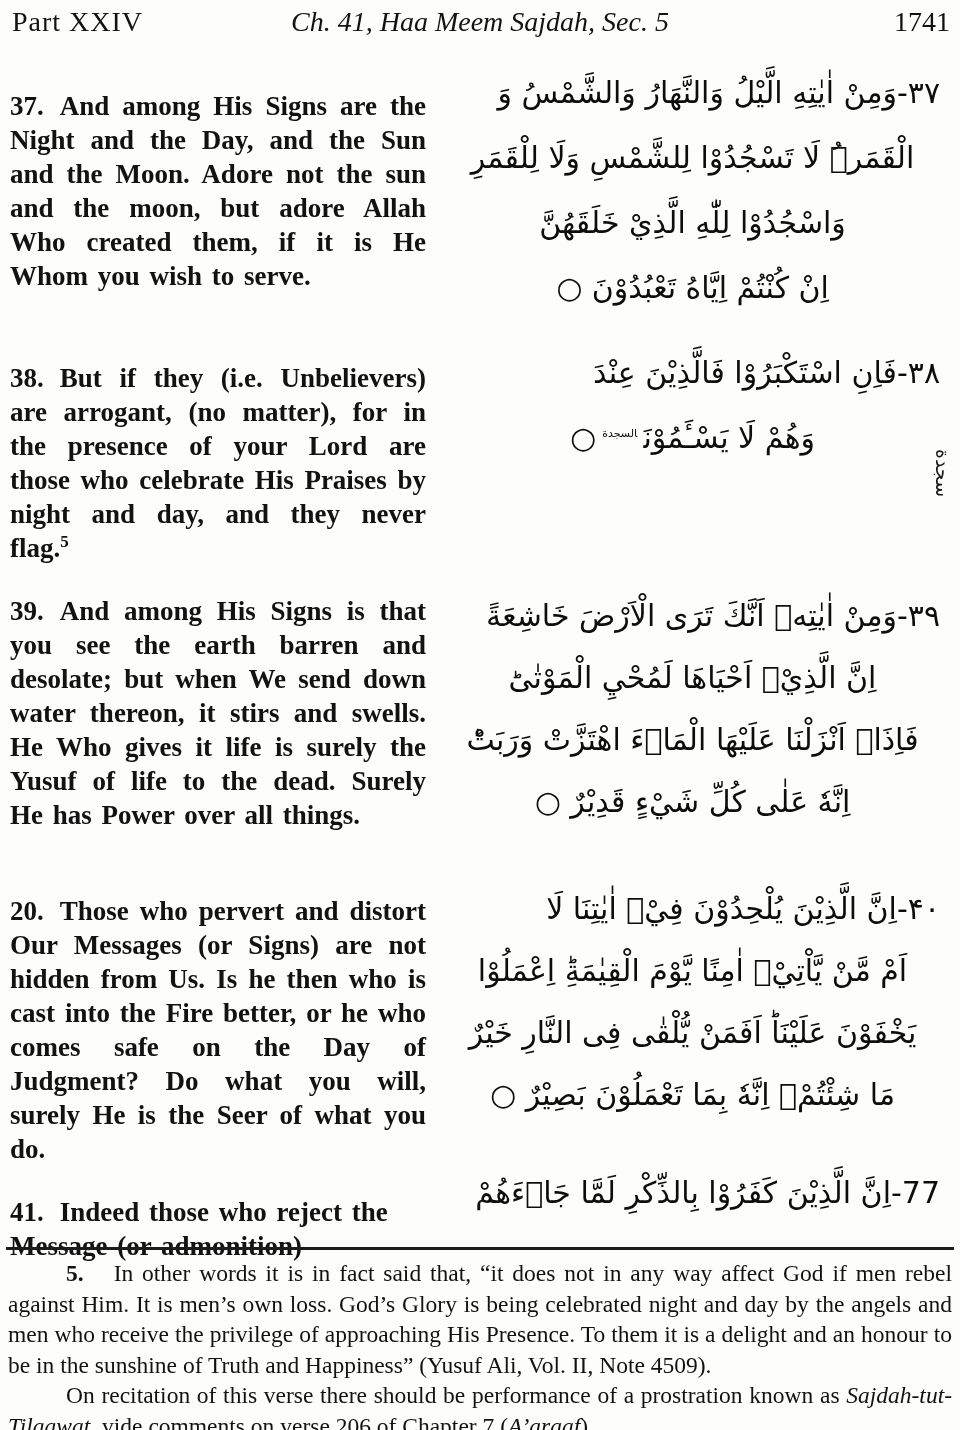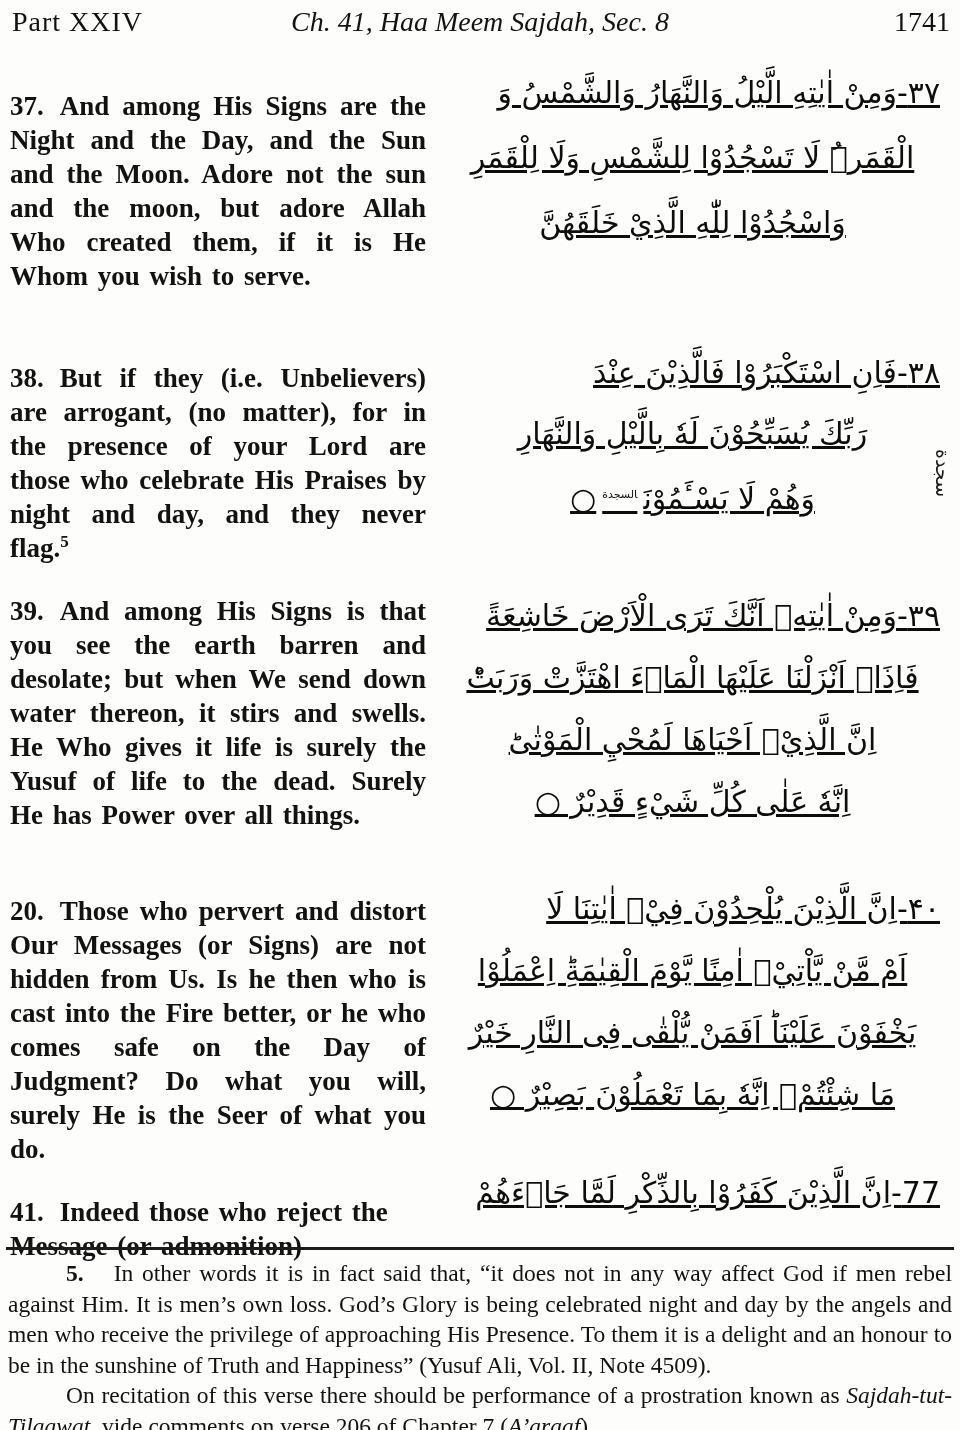--- a/index.html
+++ b/index.html
@@ -30,21 +30,20 @@
   .av{
     position:absolute;left:445px;width:495px;
     direction:rtl;
     font-family:"DejaVu Sans", sans-serif;
     color:#0d0d0d;
   }
   .av .ln{
     text-align:center;
     font-size:30px;
     white-space:nowrap;
-    text-decoration:underline;
   }
   .av .ln.first{text-align:right;}
   .sajdah-lbl{
     font-size:11px;
     vertical-align:super;
     margin:0 6px;
   }
   .end-mark{font-size:30px;}
   
   .margin-note{
@@ -68,21 +67,21 @@
   .footnote .fn-num{font-weight:bold;margin-right:30px;}
   .footnote .it{font-style:italic;}
 </style>
 </head>
 <body>
 
 <div class="page">
 
   <div class="header">
     <span class="hdr-part">Part XXIV</span>
-    <span class="hdr-chapter">Ch. 41, Haa Meem Sajdah, Sec. 8</span>
+    <span class="hdr-chapter">Ch. 41, Haa Meem Sajdah, Sec. 5</span>
     <span class="hdr-page">1741</span>
   </div>
 
   <p class="ev" style="top:62px;">
     <span class="num">37.</span><span>And among His Signs are the Night and the Day, and the Sun and the Moon. Adore not the sun and the moon, but adore Allah Who created them, if it is He Whom you wish to serve.</span>
   </p>
 
   <p class="ev" style="top:334px;">
     <span class="num">38.</span><span>But if they (i.e. Unbelievers) are arrogant, (no matter), for in the presence of your Lord are those who celebrate His Praises by night and day, and they never flag.</span><sup>5</sup>
   </p>
@@ -96,32 +95,32 @@
   </p>
 
   <p class="ev last" style="top:1168px;">
     <span class="num">41.</span><span>Indeed those who reject the Message (or admonition)</span>
   </p>
 
   <div class="av" style="top:60px;">
     <div class="ln first" style="line-height:65px;">۳۷-وَمِنْ اٰيٰتِهِ الَّيْلُ وَالنَّهَارُ وَالشَّمْسُ وَ</div>
     <div class="ln" style="line-height:65px;">الْقَمَرُۜ لَا تَسْجُدُوْا لِلشَّمْسِ وَلَا لِلْقَمَرِ</div>
     <div class="ln" style="line-height:65px;">وَاسْجُدُوْا لِلّٰهِ الَّذِيْ خَلَقَهُنَّ</div>
+    <div class="ln" style="line-height:65px;">اِنْ كُنْتُمْ اِيَّاهُ تَعْبُدُوْنَ ○</div>
   </div>
 
   <div class="av" style="top:342px;">
     <div class="ln first" style="line-height:61px;">۳۸-فَاِنِ اسْتَكْبَرُوْا فَالَّذِيْنَ عِنْدَ</div>
-    <div class="ln" style="line-height:61px;">رَبِّكَ يُسَبِّحُوْنَ لَهٗ بِالَّيْلِ وَالنَّهَارِ</div>
     <div class="ln" style="line-height:61px;"><span>وَهُمْ لَا يَسْـَٔمُوْنَ</span><span class="sajdah-lbl">السجدة</span><span class="end-mark">○</span></div>
   </div>
 
   <div class="av" style="top:585px;">
     <div class="ln first" style="line-height:62px;">۳۹-وَمِنْ اٰيٰتِهٖ اَنَّكَ تَرَى الْاَرْضَ خَاشِعَةً</div>
+    <div class="ln" style="line-height:62px;">اِنَّ الَّذِيْۤ اَحْيَاهَا لَمُحْيِ الْمَوْتٰىؕ</div>
     <div class="ln" style="line-height:62px;">فَاِذَاۤ اَنْزَلْنَا عَلَيْهَا الْمَاۤءَ اهْتَزَّتْ وَرَبَتْؕ</div>
-    <div class="ln" style="line-height:62px;">اِنَّ الَّذِيْۤ اَحْيَاهَا لَمُحْيِ الْمَوْتٰىؕ</div>
     <div class="ln" style="line-height:62px;">اِنَّهٗ عَلٰى كُلِّ شَيْءٍ قَدِيْرٌ ○</div>
   </div>
 
   <div class="av" style="top:878px;">
     <div class="ln first" style="line-height:62px;">۴۰-اِنَّ الَّذِيْنَ يُلْحِدُوْنَ فِيْۤ اٰيٰتِنَا لَا</div>
     <div class="ln" style="line-height:62px;">اَمْ مَّنْ يَّاْتِيْۤ اٰمِنًا يَّوْمَ الْقِيٰمَةِؕ اِعْمَلُوْا</div>
     <div class="ln" style="line-height:62px;">يَخْفَوْنَ عَلَيْنَاؕ اَفَمَنْ يُّلْقٰى فِى النَّارِ خَيْرٌ</div>
     <div class="ln" style="line-height:62px;">مَا شِئْتُمْۙ اِنَّهٗ بِمَا تَعْمَلُوْنَ بَصِيْرٌ ○</div>
   </div>
 

